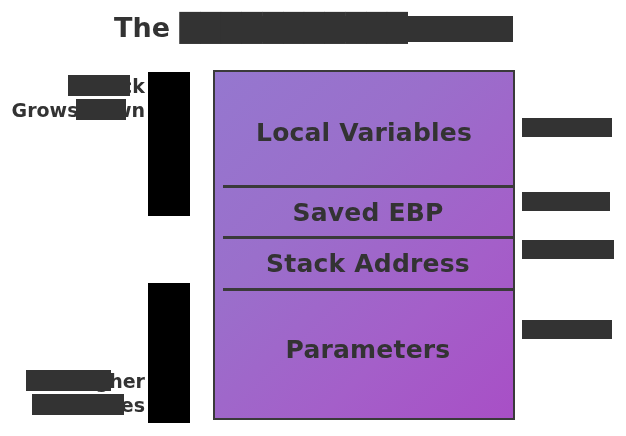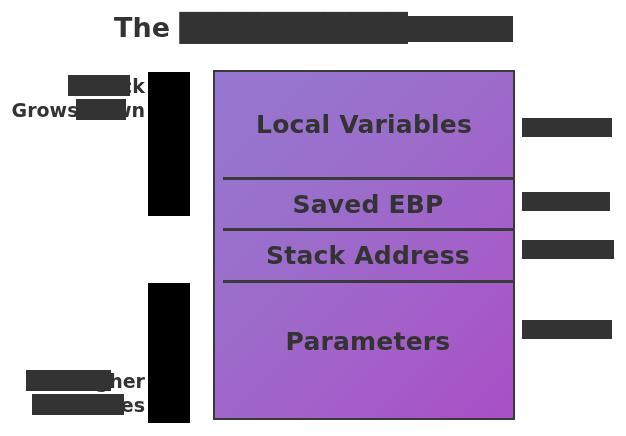--- a/index.html
+++ b/index.html
@@ -69,21 +69,21 @@
     color: #333333;
     font-size: 25px;
     font-weight: 700;
     letter-spacing: 0.2px;
     white-space: nowrap;
   }
   .stack-row + .stack-row {
     border-top: 3px solid #3a3a3a;
     margin-left: 8px;
   }
-  .row-locals     { height: 105px; }
+  .row-locals     { height: 105px; margin-top: 8px; }
   .row-ebp        { height: 51px;  }
   .row-ret        { height: 52px;  }
   .row-params     { height: 120px; text-align: center; }
 
   
   .arrow-bar {
     position: absolute;
     background: #000000;
     left: 148px;
     width: 42px;

